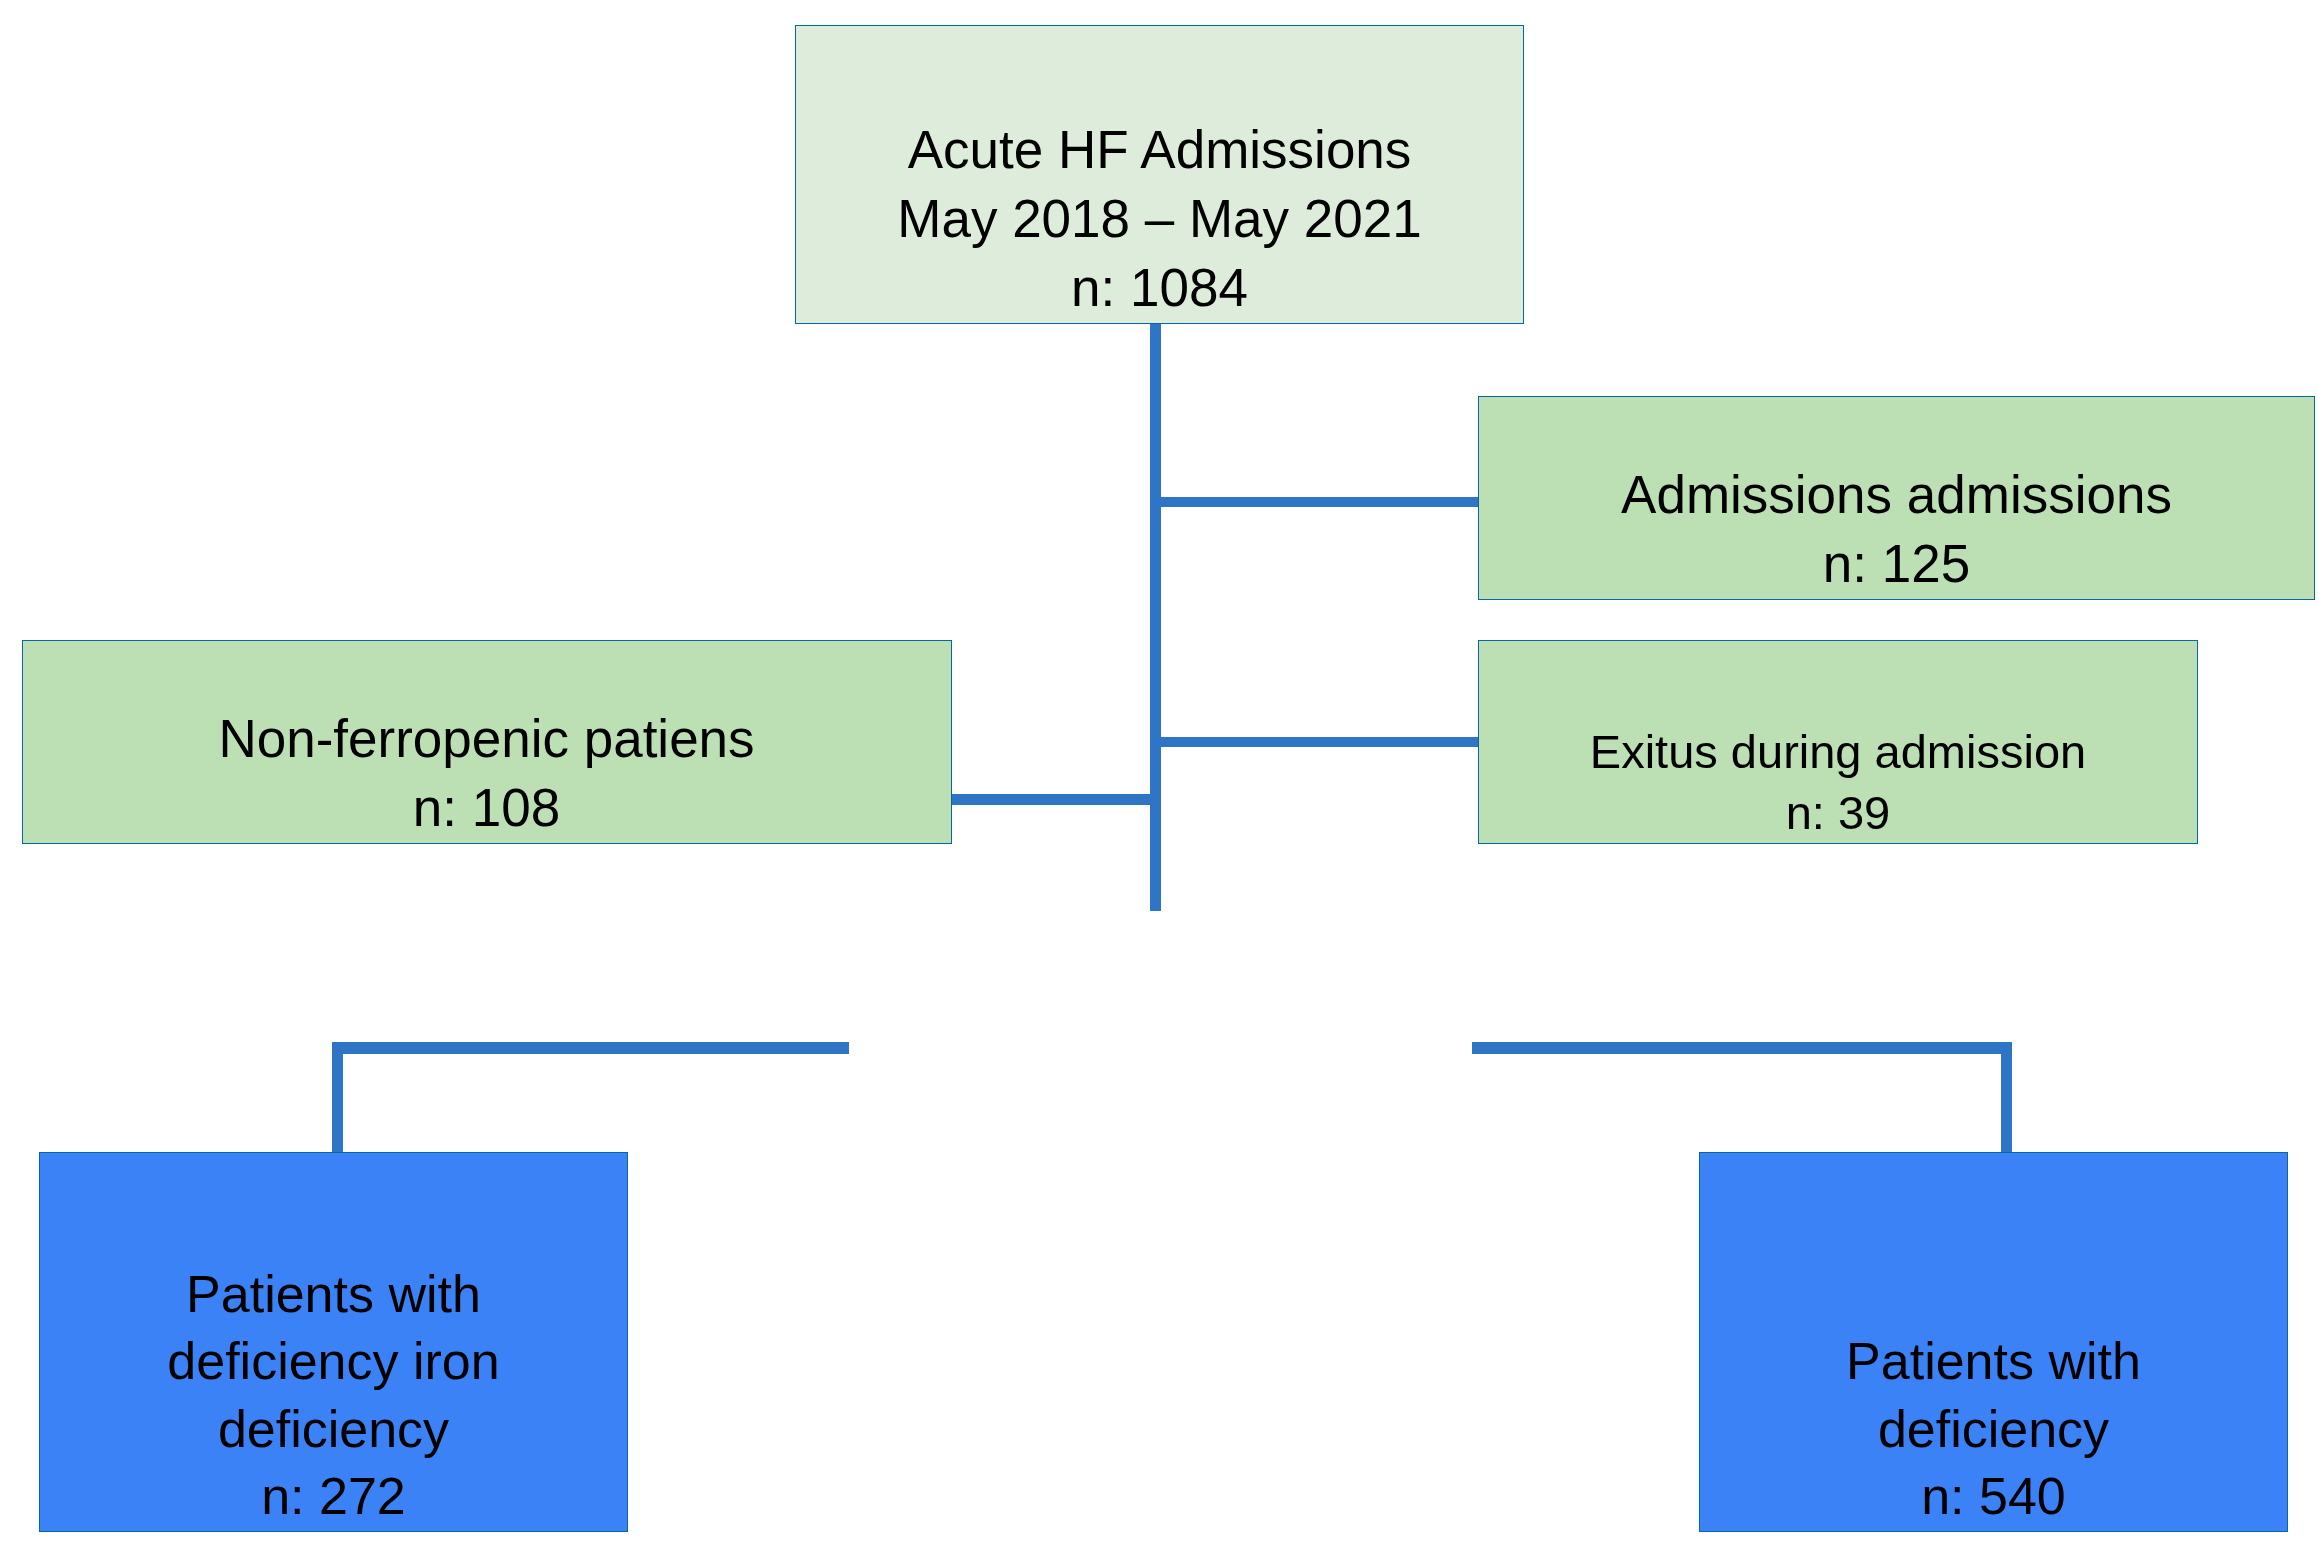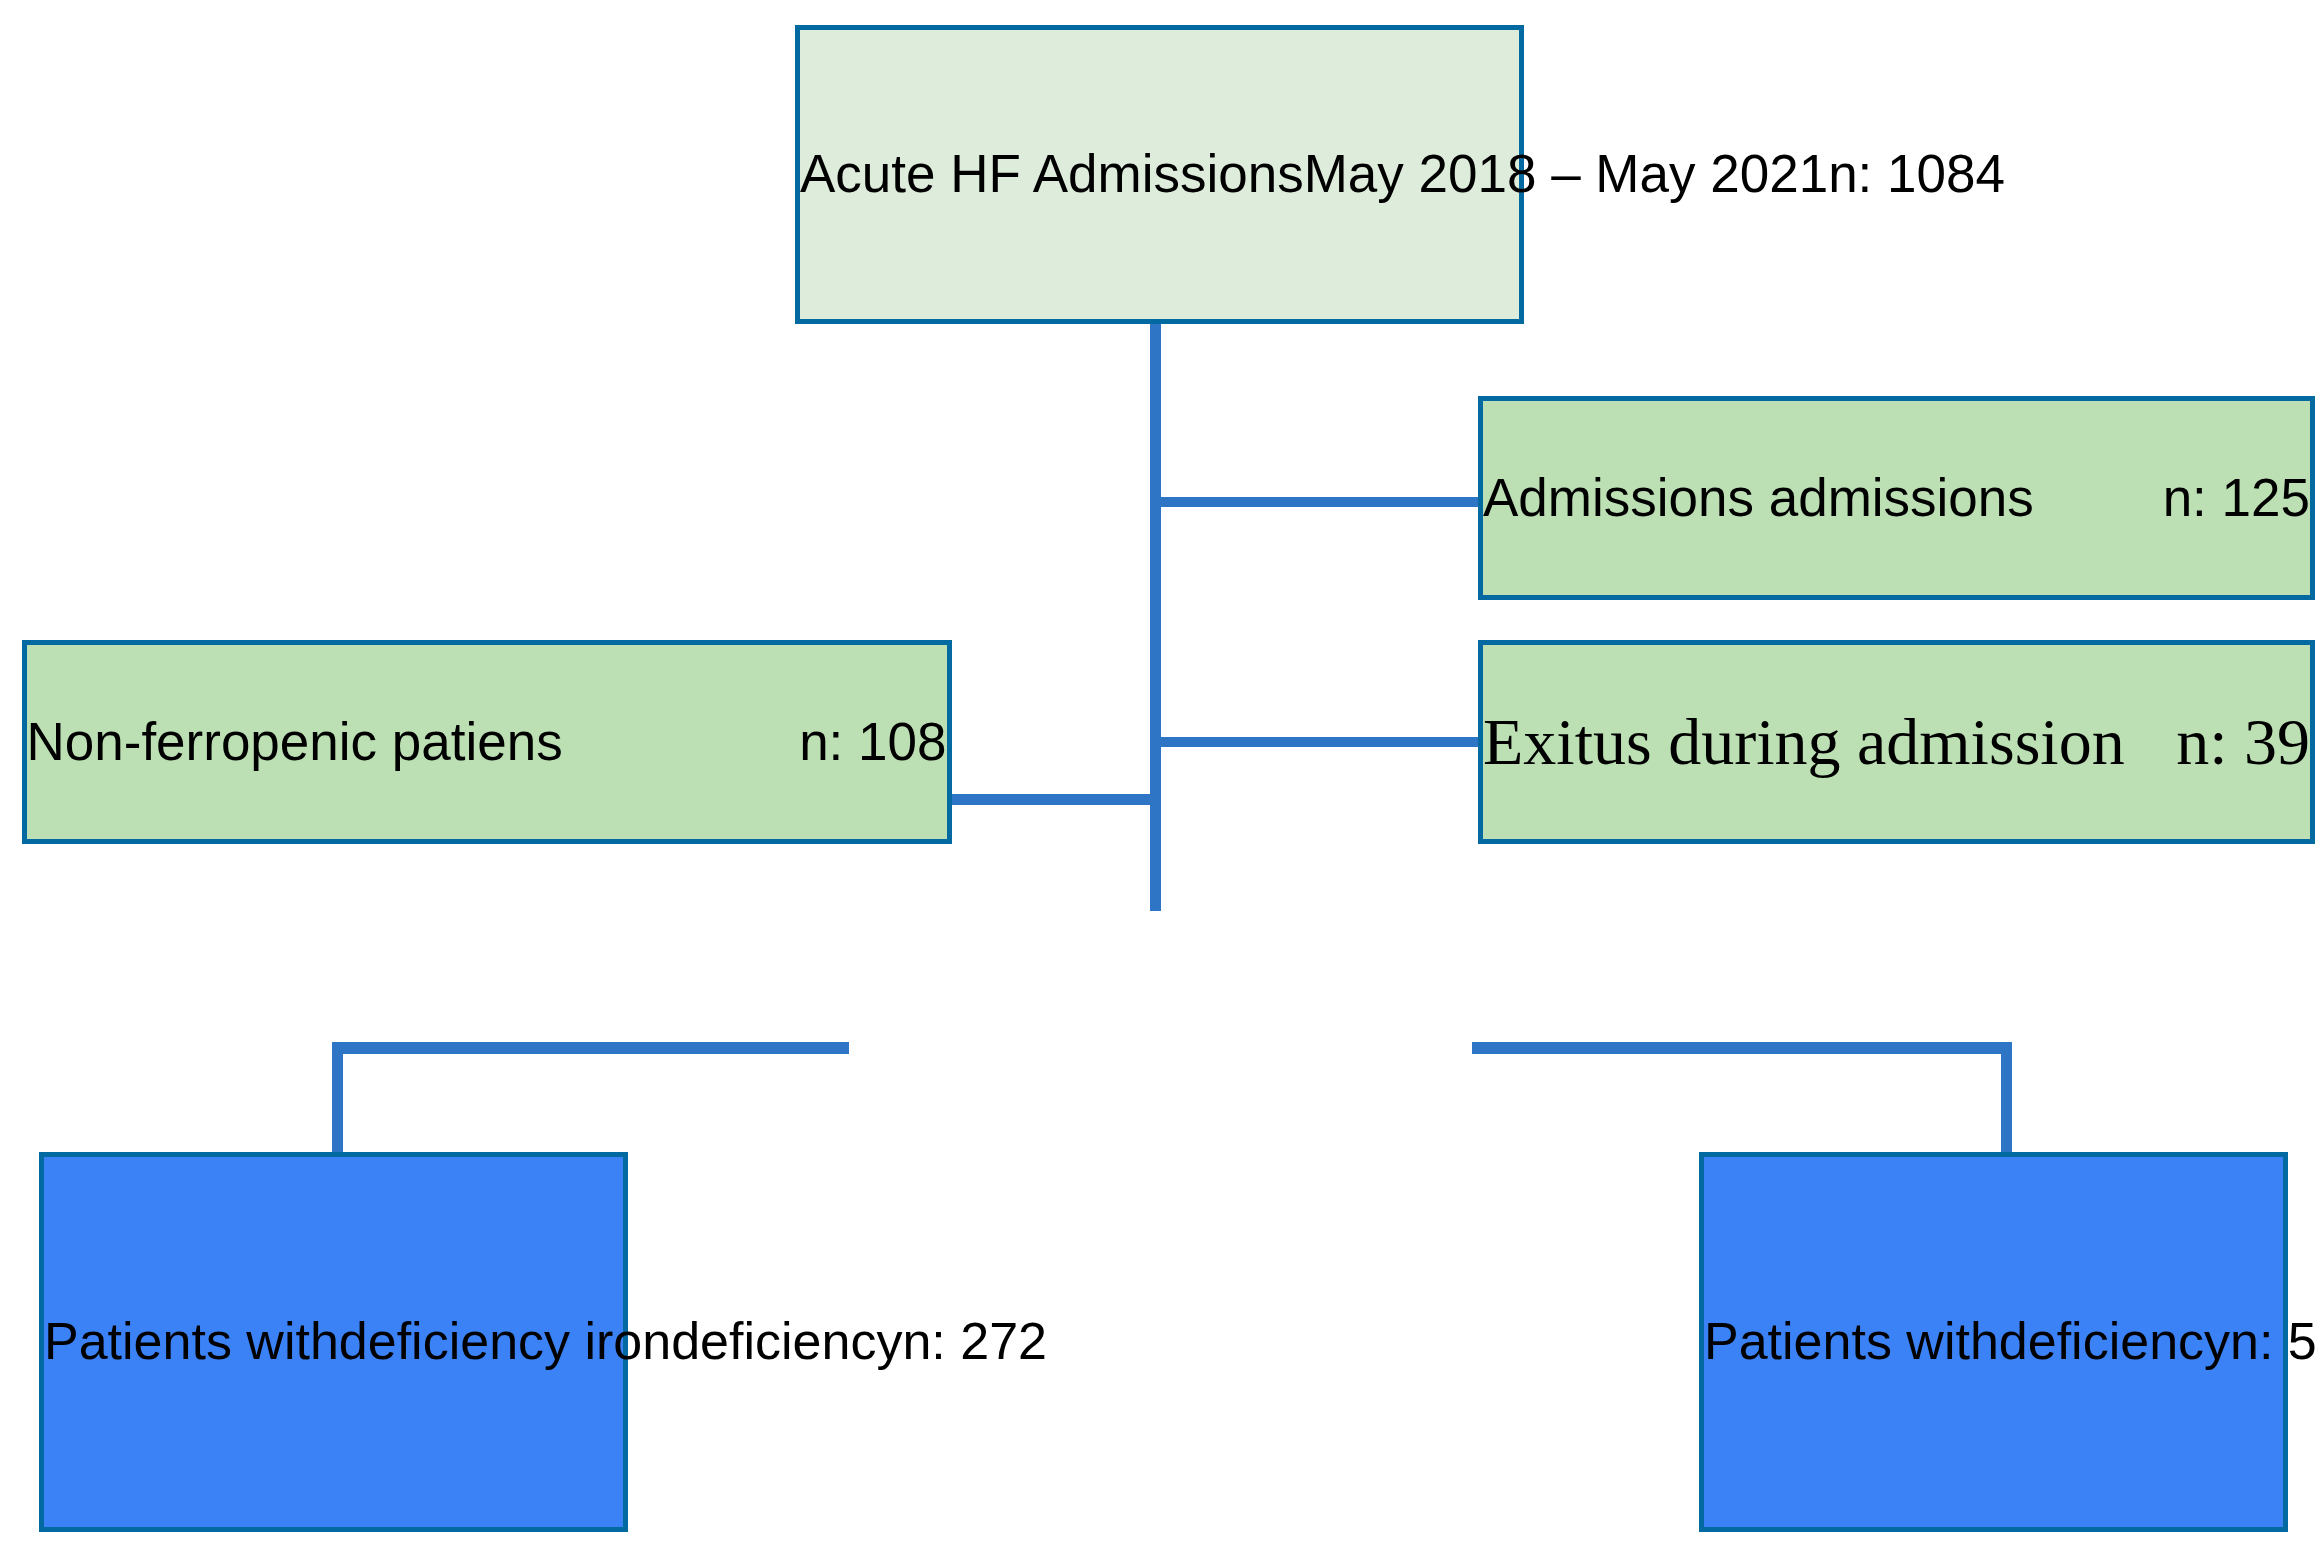--- a/index.html
+++ b/index.html
@@ -14,43 +14,43 @@
   #canvas {
     position: relative;
     width: 2319px;
     height: 1566px;
     background: #ffffff;
     overflow: hidden;
   }
   .node {
     position: absolute;
     box-sizing: border-box;
-    border: 5px solid #0369a1;
+    border: 1px solid #0369a1;
     display: flex;
-    flex-direction: row;
+    flex-direction: column;
     align-items: center;
-    justify-content: space-between;
+    justify-content: flex-end;
     text-align: center;
     color: #000000;
     line-height: 1.30;
     z-index: 5;
   }
   .node .line {
     display: block;
     white-space: pre;
   }
   .fill-pale   { background: #DEEDDB; }
   .fill-green  { background: #BCE0B4; }
   .fill-mid    { background: #99D28D; }
   .fill-orange { background: #3b82f6; }
 
   
   #node-root      { left: 795px; top: 25px;   width: 729px; height: 299px; font-size: 53px; }
   #node-programmed{ left: 1478px; top: 396px;  width: 837px; height: 204px; font-size: 53px; }
-  #node-exitus    { left: 1478px; top: 640px;  width: 837px; height: 204px; font-size: 66px; font-family: Liberation Serif, serif; }
+  #node-exitus    { left: 1478px; top: 640px;  width: 720px; height: 204px; font-size: 47px; }
   #node-nonferro  { left: 21.5px;   top: 640px;  width: 930px; height: 204px; font-size: 53px; }
   #node-included  { left: 844px; top: 908px; width: 632px;  height: 288px; font-size: 52px; }
   #node-untreated { left: 39px;   top: 1152px; width: 589px;  height: 380px; font-size: 52px; }
   #node-treated   { left: 1699px; top: 1152px; width: 589px;  height: 380px; font-size: 52px; }
 
   
   .conn {
     position: absolute;
     background: #2E75C6;
     z-index: 1;

